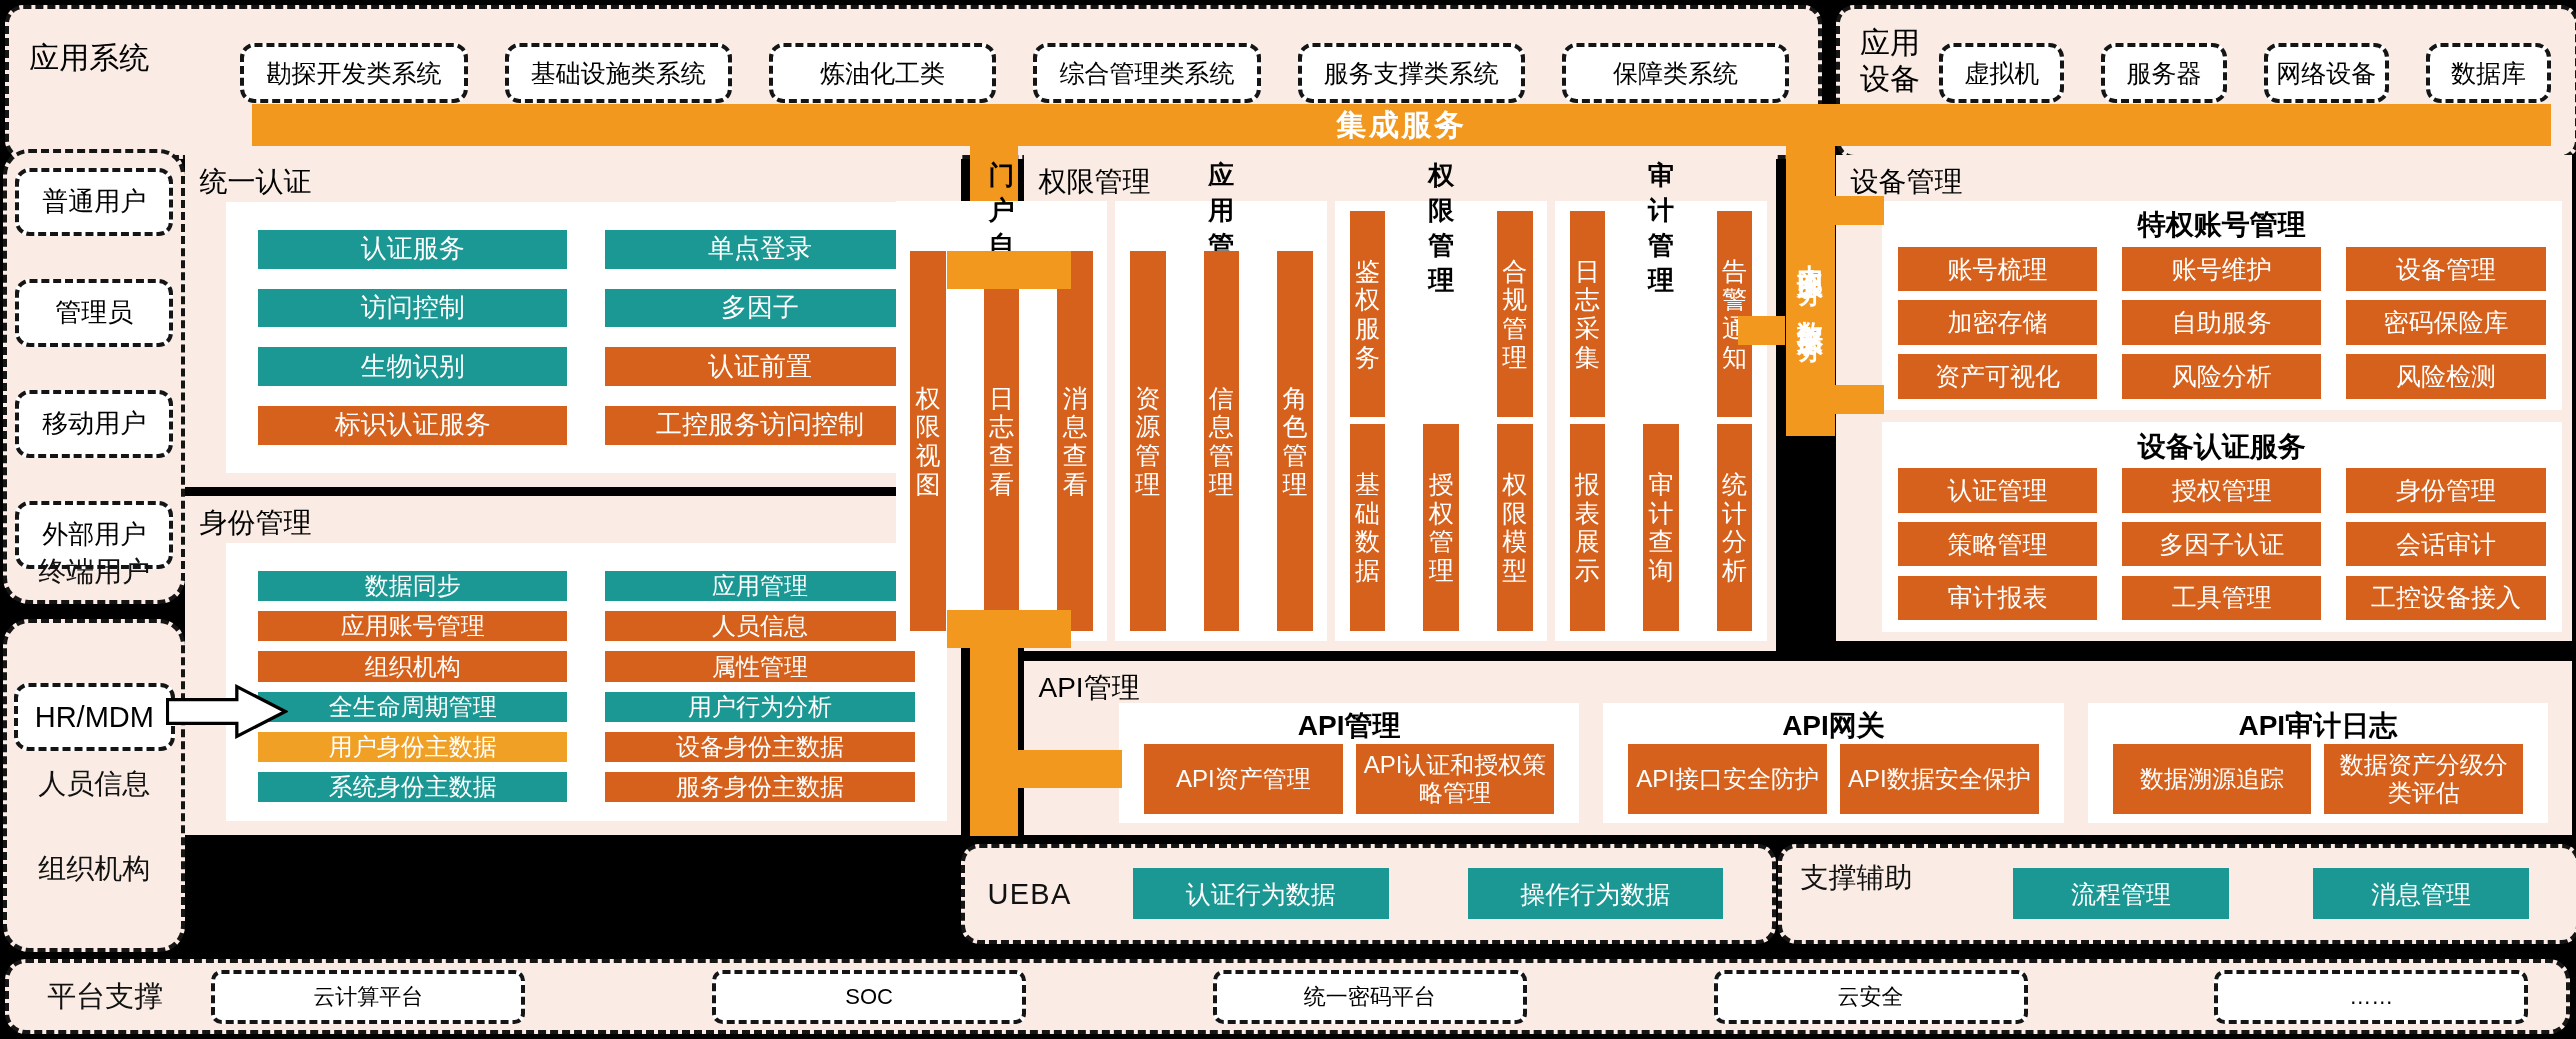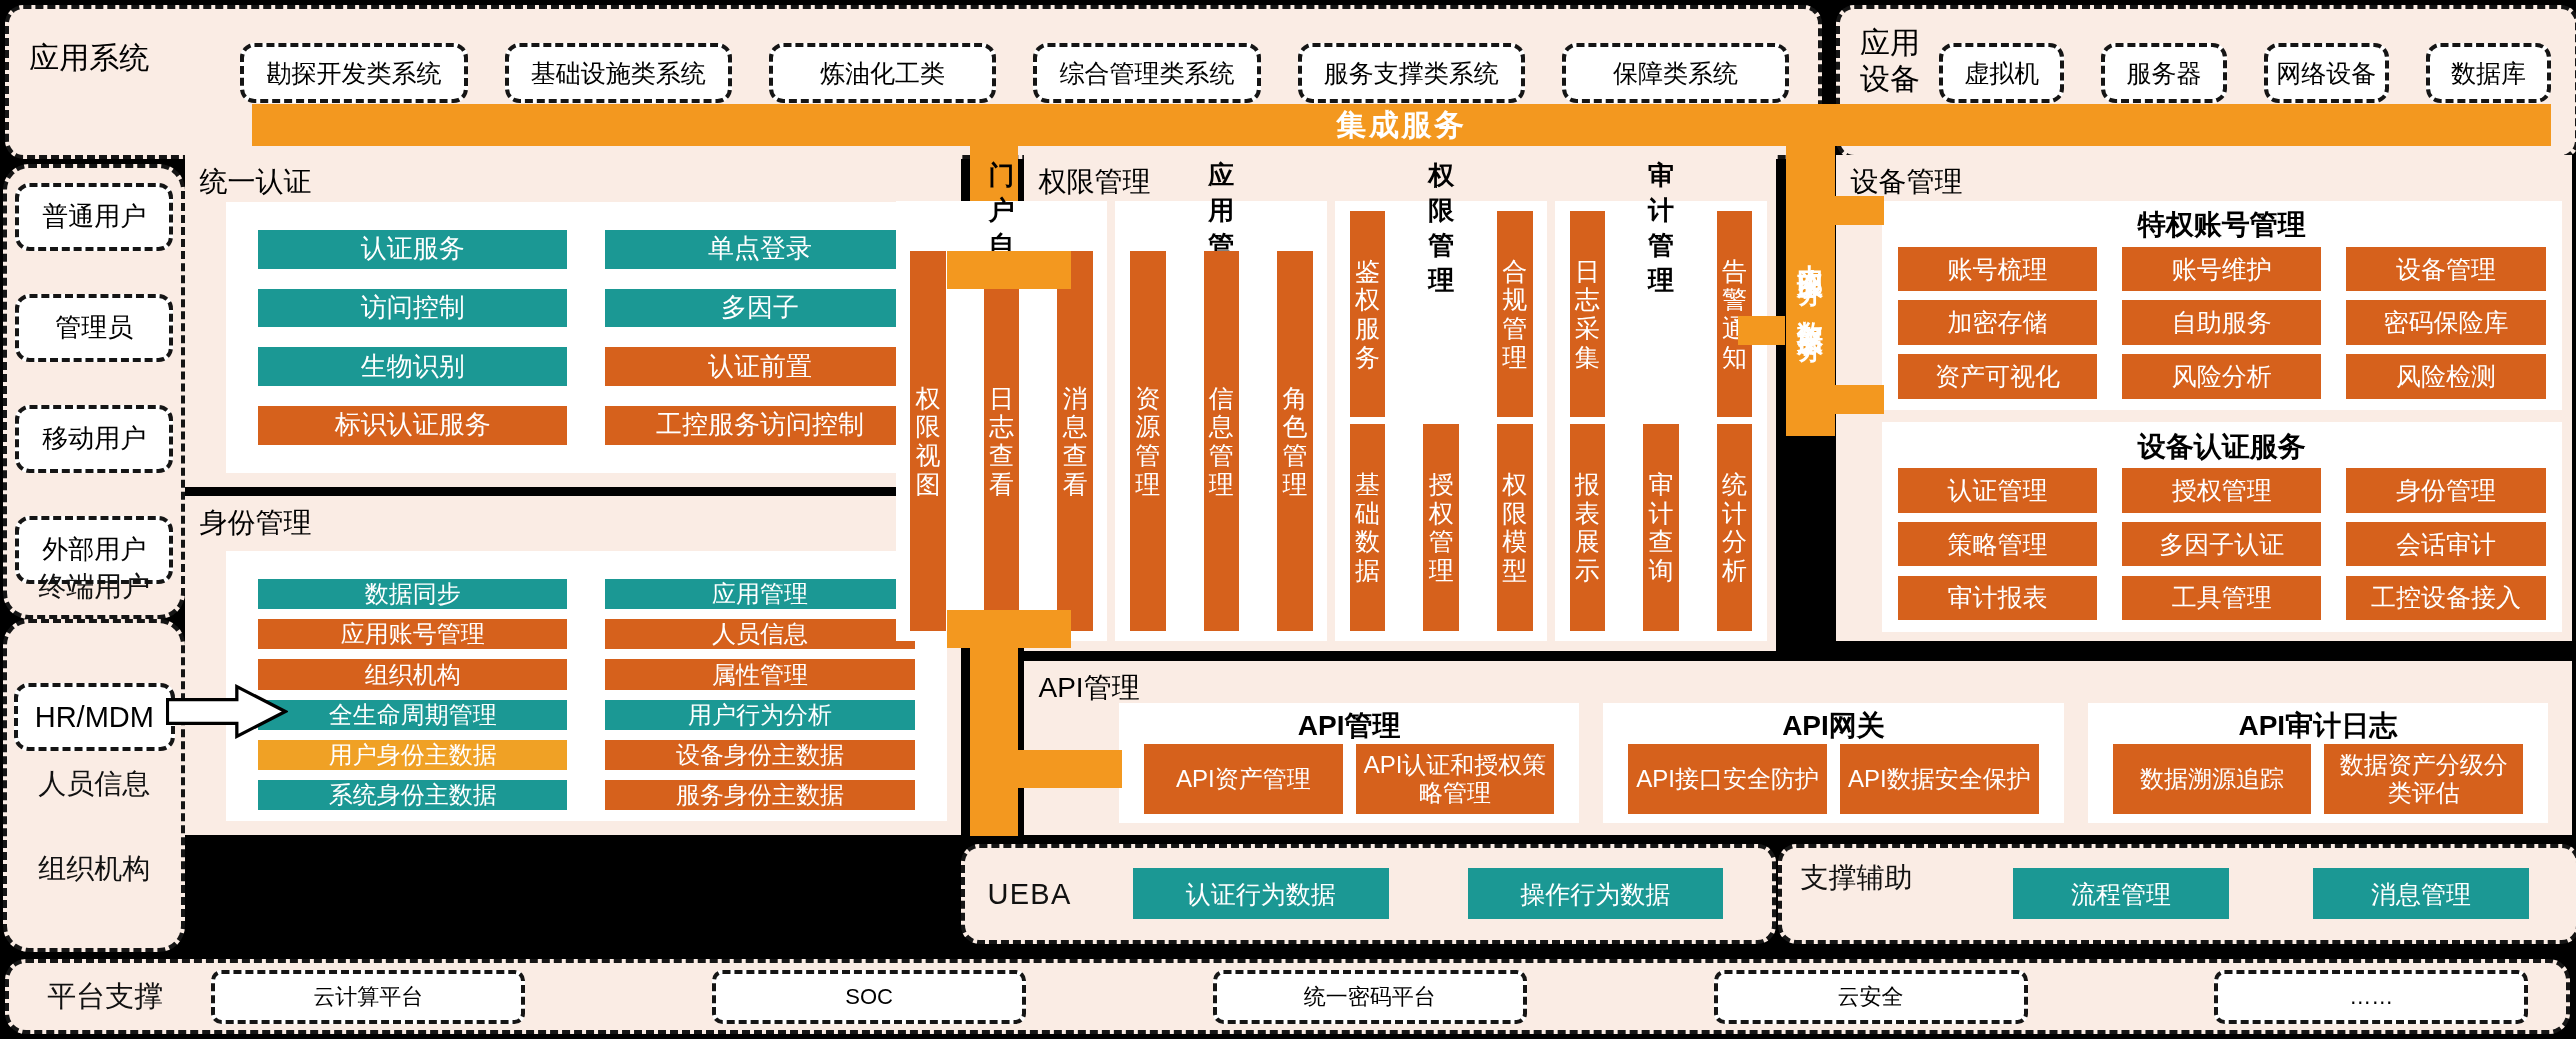--- a/index.html
+++ b/index.html
@@ -27,21 +27,21 @@
   #app-systems-boxes{left:231px;right:29px;top:34px;height:60px;}
   #app-devices-boxes{left:99px;right:24px;top:34px;height:60px;}
   .box-white-dashed{background:#fff;border:4.6px dashed #151515;border-radius:14.5px;
     display:flex;align-items:center;justify-content:center;font-size:25px;color:#000;
     text-align:center;flex:1;}
   #integration-bar{position:absolute;left:252px;top:104px;width:2299px;height:42px;
     background:var(--amber);display:flex;align-items:center;justify-content:center;
     color:#fff;font-size:30px;font-weight:700;letter-spacing:2.6px;}
 
   
-  #terminal-box{left:3.3px;top:164px;width:174px;height:447px;}
+  #terminal-box{left:3.3px;top:149px;width:174px;height:447px;}
   #terminal-items{position:absolute;left:8px;right:8px;top:14.5px;display:flex;
     flex-direction:column;gap:43px;}
   #terminal-items .box-white-dashed{height:60px;flex:none;font-size:26px;}
   .sidebar-caption{position:absolute;bottom:9.2px;left:0;right:0;text-align:center;
     font-size:28px;font-weight:500;}
   #hr-box{left:3.3px;top:619px;width:174px;height:325px;}
   #hr-mdm{position:absolute;left:6.6px;right:6.6px;top:60px;height:60px;font-size:29px;}
   .hr-label{position:absolute;left:0;right:0;text-align:center;font-size:28px;font-weight:500;}
   #hr-label-1{top:142px;} #hr-label-2{top:227px;}
   #hr-arrow{position:absolute;left:166px;top:684px;width:122px;height:55px;z-index:6;}
@@ -70,21 +70,21 @@
   .teal{background:var(--teal);} .orange{background:var(--orange);} .amber-btn{background:var(--amber2);}
   .ptitle{display:flex;align-items:center;justify-content:center;font-size:26px;
     font-weight:600;color:#000;text-align:center;}
 
   
   #sec-auth{left:185px;top:155px;width:776px;height:332px;}
   #sec-identity{left:185px;top:496px;width:776px;height:339px;}
   .grid2{position:absolute;left:41px;right:14.5px;top:47px;bottom:14.5px;background:#fff;
     display:grid;grid-template-columns:1fr 1fr;padding:28px 32px;box-sizing:border-box;
     column-gap:38px;}
-  #auth-grid{row-gap:20px;} #identity-grid{row-gap:10px;margin-top:8px;}
+  #auth-grid{row-gap:20px;} #identity-grid{row-gap:10px;}
   #auth-grid .btn{font-size:26px;} #identity-grid .btn{font-size:24px;}
 
   
   #sec-permission{left:1024px;top:155px;width:752px;height:496px;}
   #perm-panels{position:absolute;left:46px;right:9.2px;top:46px;bottom:10.5px;display:flex;
     flex-direction:row;gap:8px;justify-content:flex-end;}
   .ppanel{background:#fff;display:flex;flex-direction:column;padding:6.6px 14.5px;
     box-sizing:border-box;}
   .ppanel.t-top{flex:1 1 0;} .ppanel.t-emb{flex:1.45 1 0;}
   .prow{display:grid;grid-template-columns:1fr 1fr 1fr;column-gap:38px;flex:1;row-gap:6.6px;}

